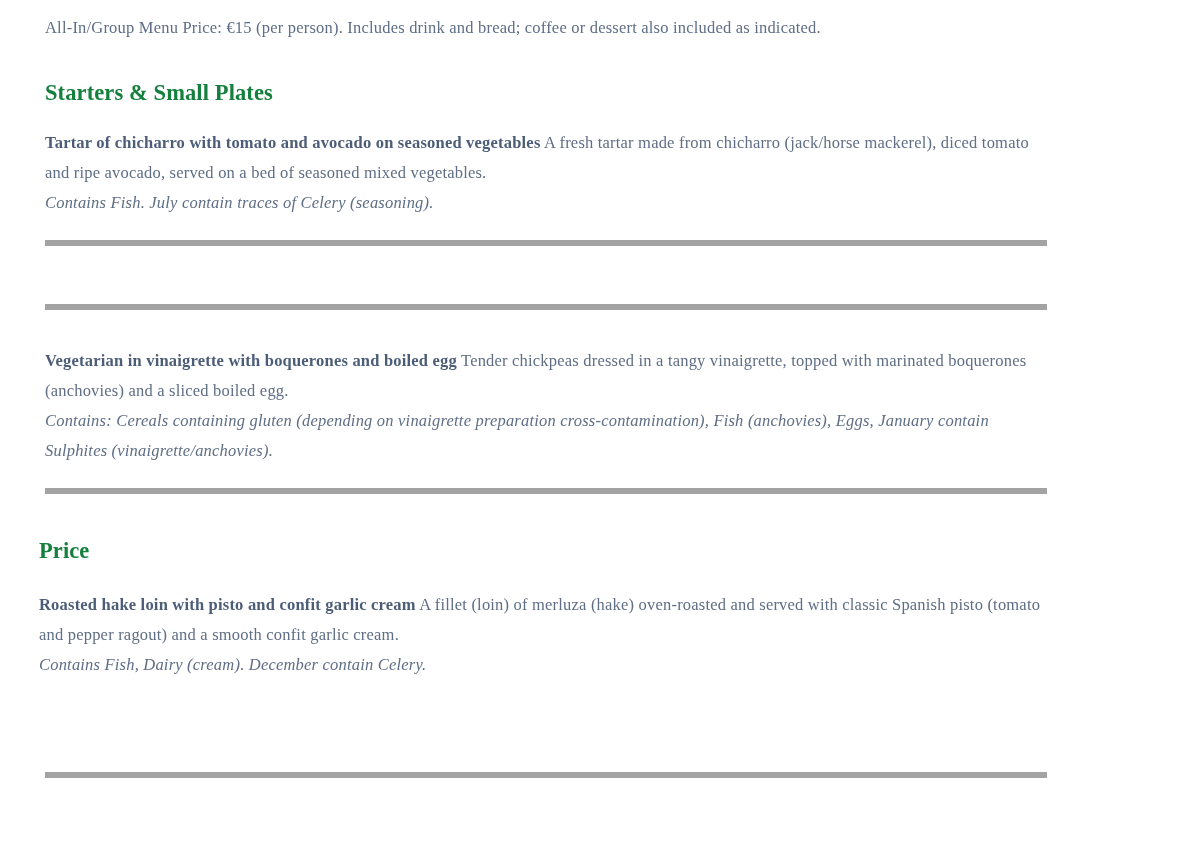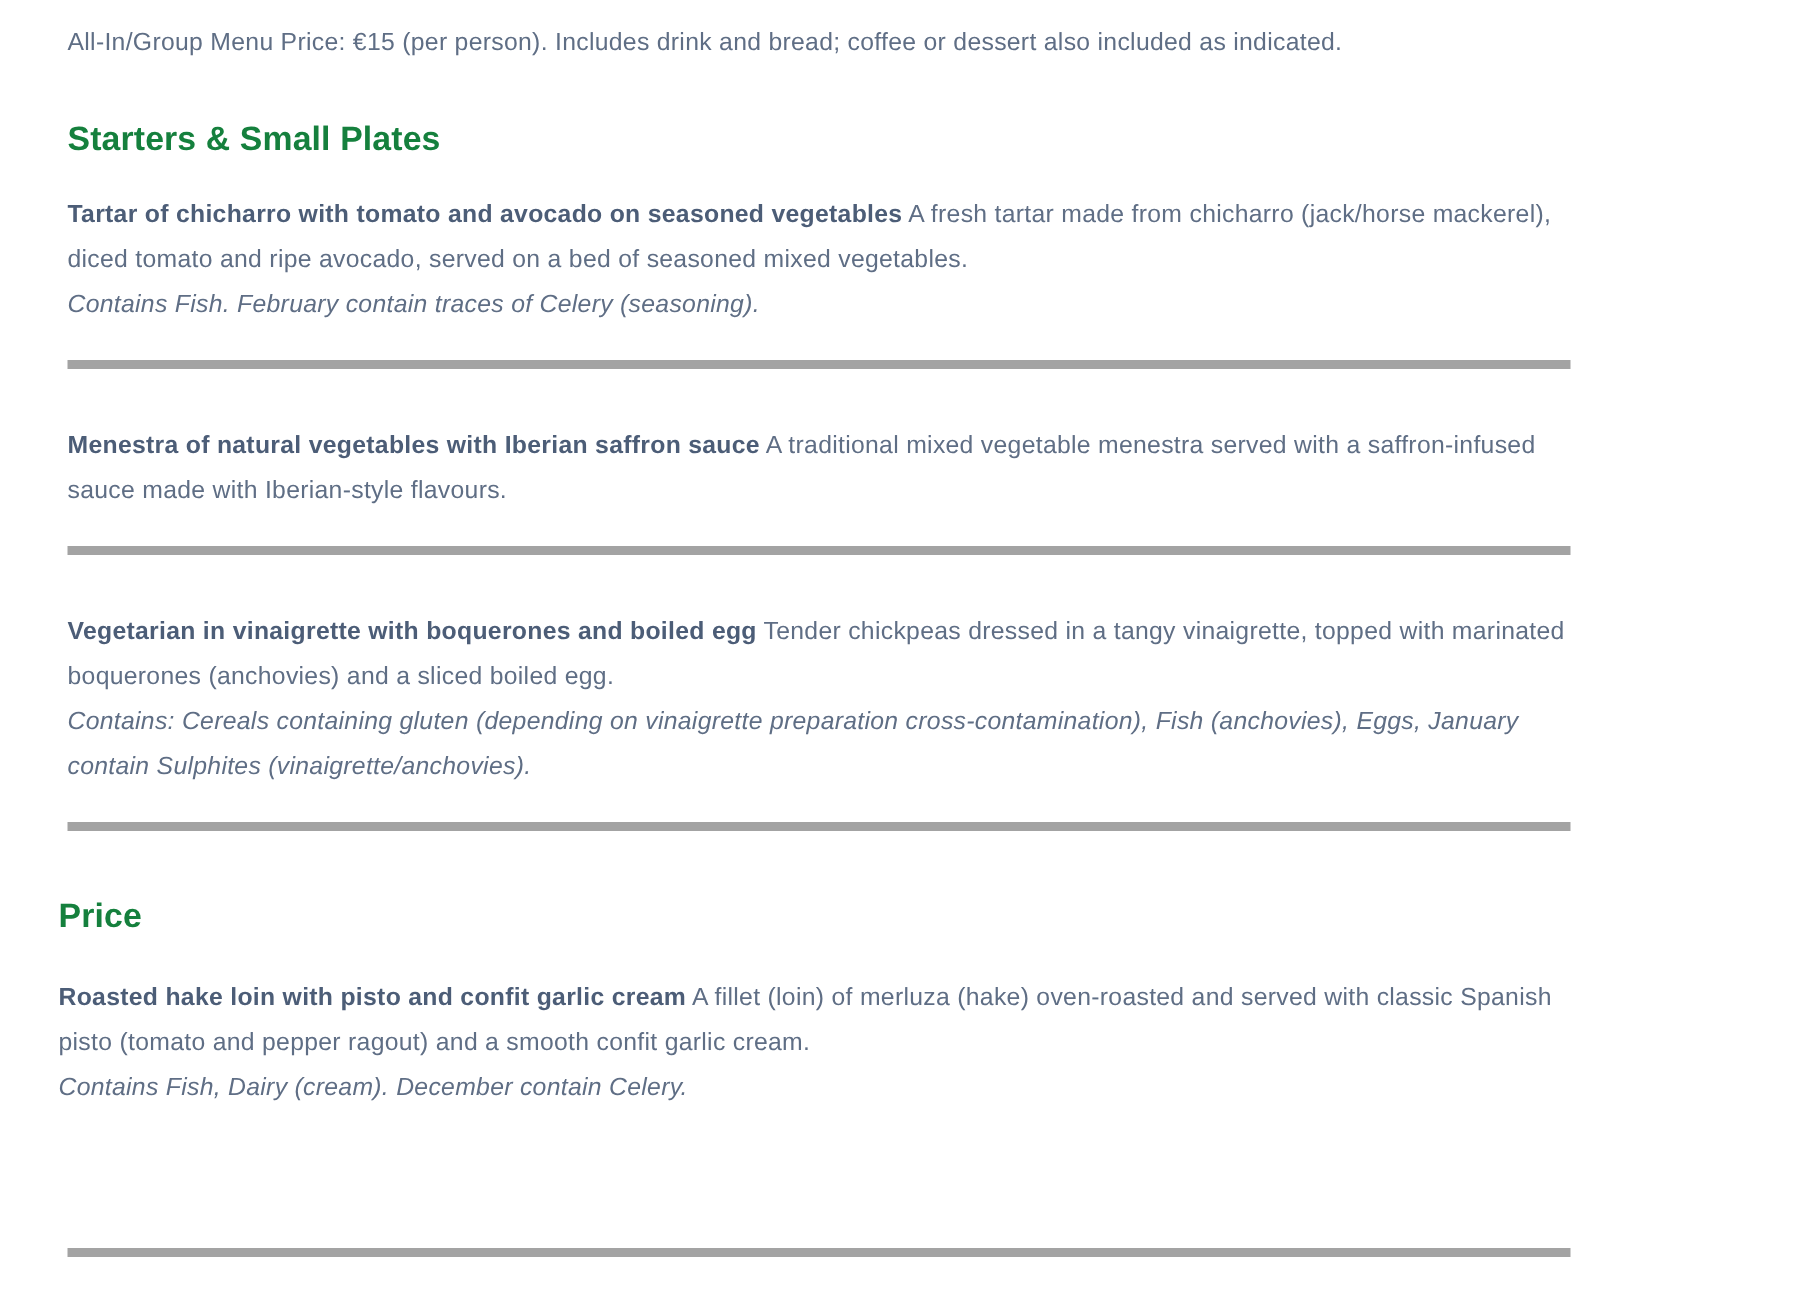--- a/index.html
+++ b/index.html
@@ -5,20 +5,21 @@
   * { box-sizing: border-box; margin: 0; padding: 0; }
   html, body { width: 1200px; height: 862px; overflow: hidden; }
   body {
     background: #ffffff;
     font-family: "Liberation Sans", sans-serif;
     -webkit-font-smoothing: antialiased;
   }
   .page {
     padding: 13px 45px 0 45px;
     width: 1092px;
+    font-family: Liberation Serif, serif;
   }
   .intro {
     font-size: 16.5px;
     line-height: 30px;
     letter-spacing: 0.2px;
     color: #5f6e85;
     max-width: 1110px;
   }
   .section-heading {
     font-size: 22.5px;
@@ -61,28 +62,24 @@
 
   <h2 class="section-heading">Starters &amp; Small Plates</h2>
 
   <div class="menu-list">
 
     <div class="menu-item">
       <p class="item-text">
         <span class="item-title">Tartar of chicharro with tomato and avocado on seasoned vegetables</span>
         <span class="item-desc">A fresh tartar made from chicharro (jack/horse mackerel), diced tomato and ripe avocado, served on a bed of seasoned mixed vegetables.</span>
       </p>
-      <p class="item-allergens">Contains Fish. February contain traces of Celery (seasoning).</p>
+      <p class="item-allergens">Contains Fish. July contain traces of Celery (seasoning).</p>
     </div>
 
     <div class="menu-item">
-      <p class="item-text">
-        <span class="item-title">Menestra of natural vegetables with Iberian saffron sauce</span>
-        <span class="item-desc">A traditional mixed vegetable menestra served with a saffron-infused sauce made with Iberian-style flavours.</span>
-      </p>
     </div>
 
     <div class="menu-item">
       <p class="item-text">
         <span class="item-title">Vegetarian in vinaigrette with boquerones and boiled egg</span>
         <span class="item-desc">Tender chickpeas dressed in a tangy vinaigrette, topped with marinated boquerones (anchovies) and a sliced boiled egg.</span>
       </p>
       <p class="item-allergens">Contains: Cereals containing gluten (depending on vinaigrette preparation cross-contamination), Fish (anchovies), Eggs, January contain Sulphites (vinaigrette/anchovies).</p>
     </div>
 

